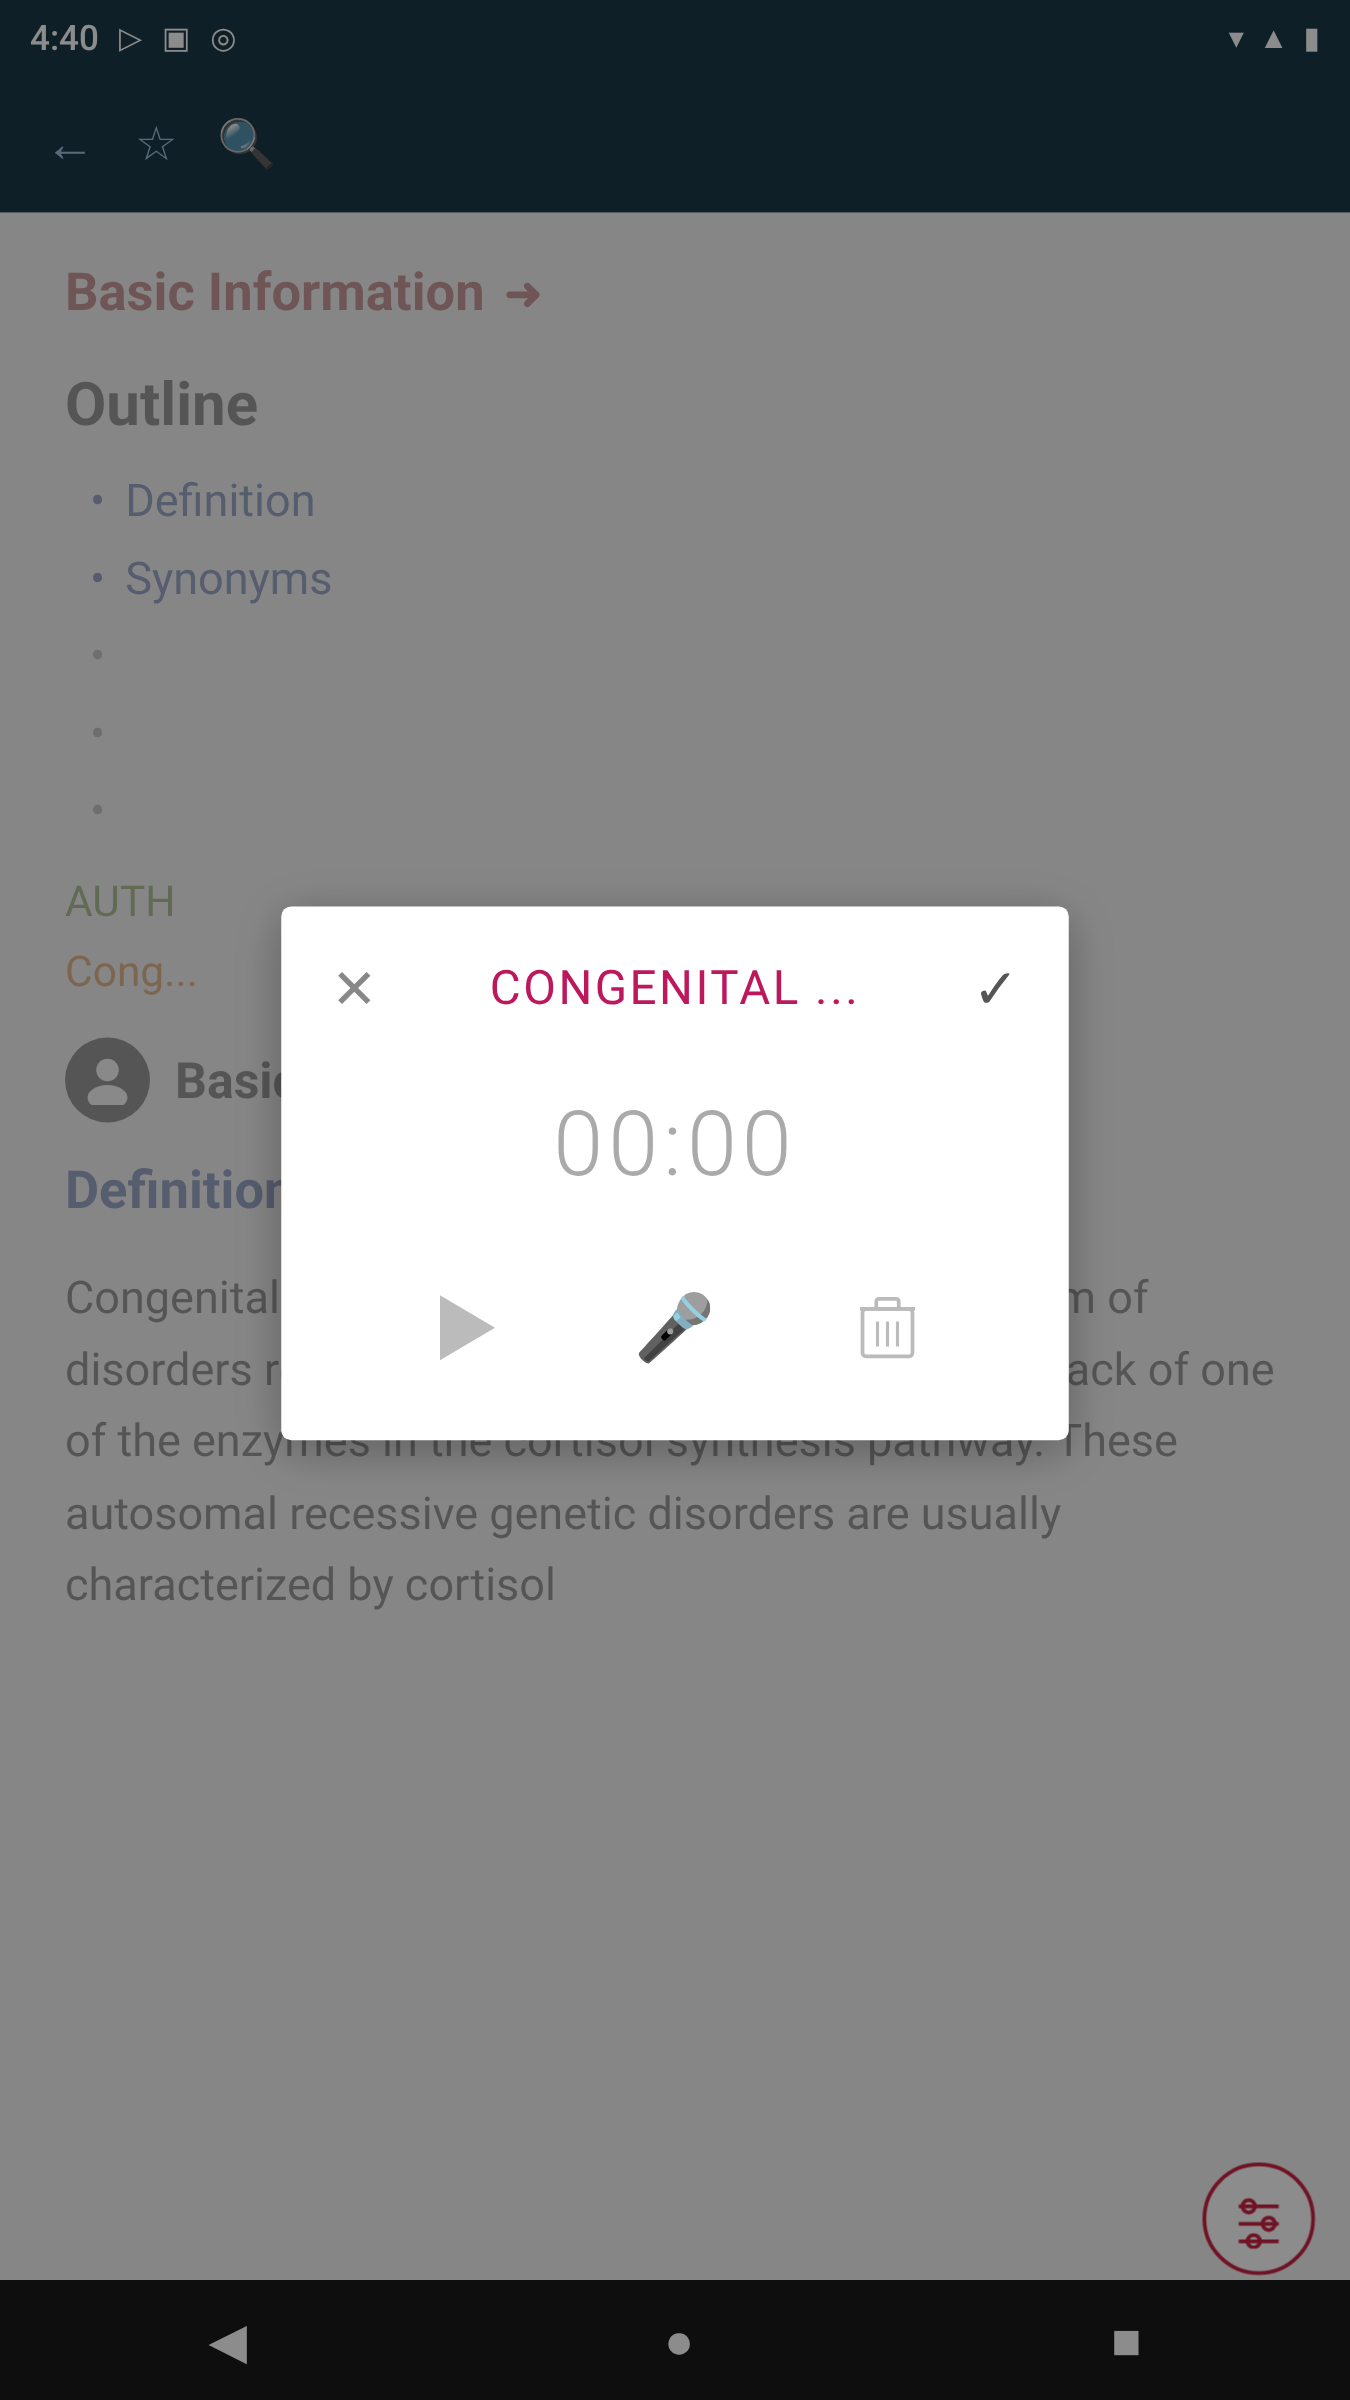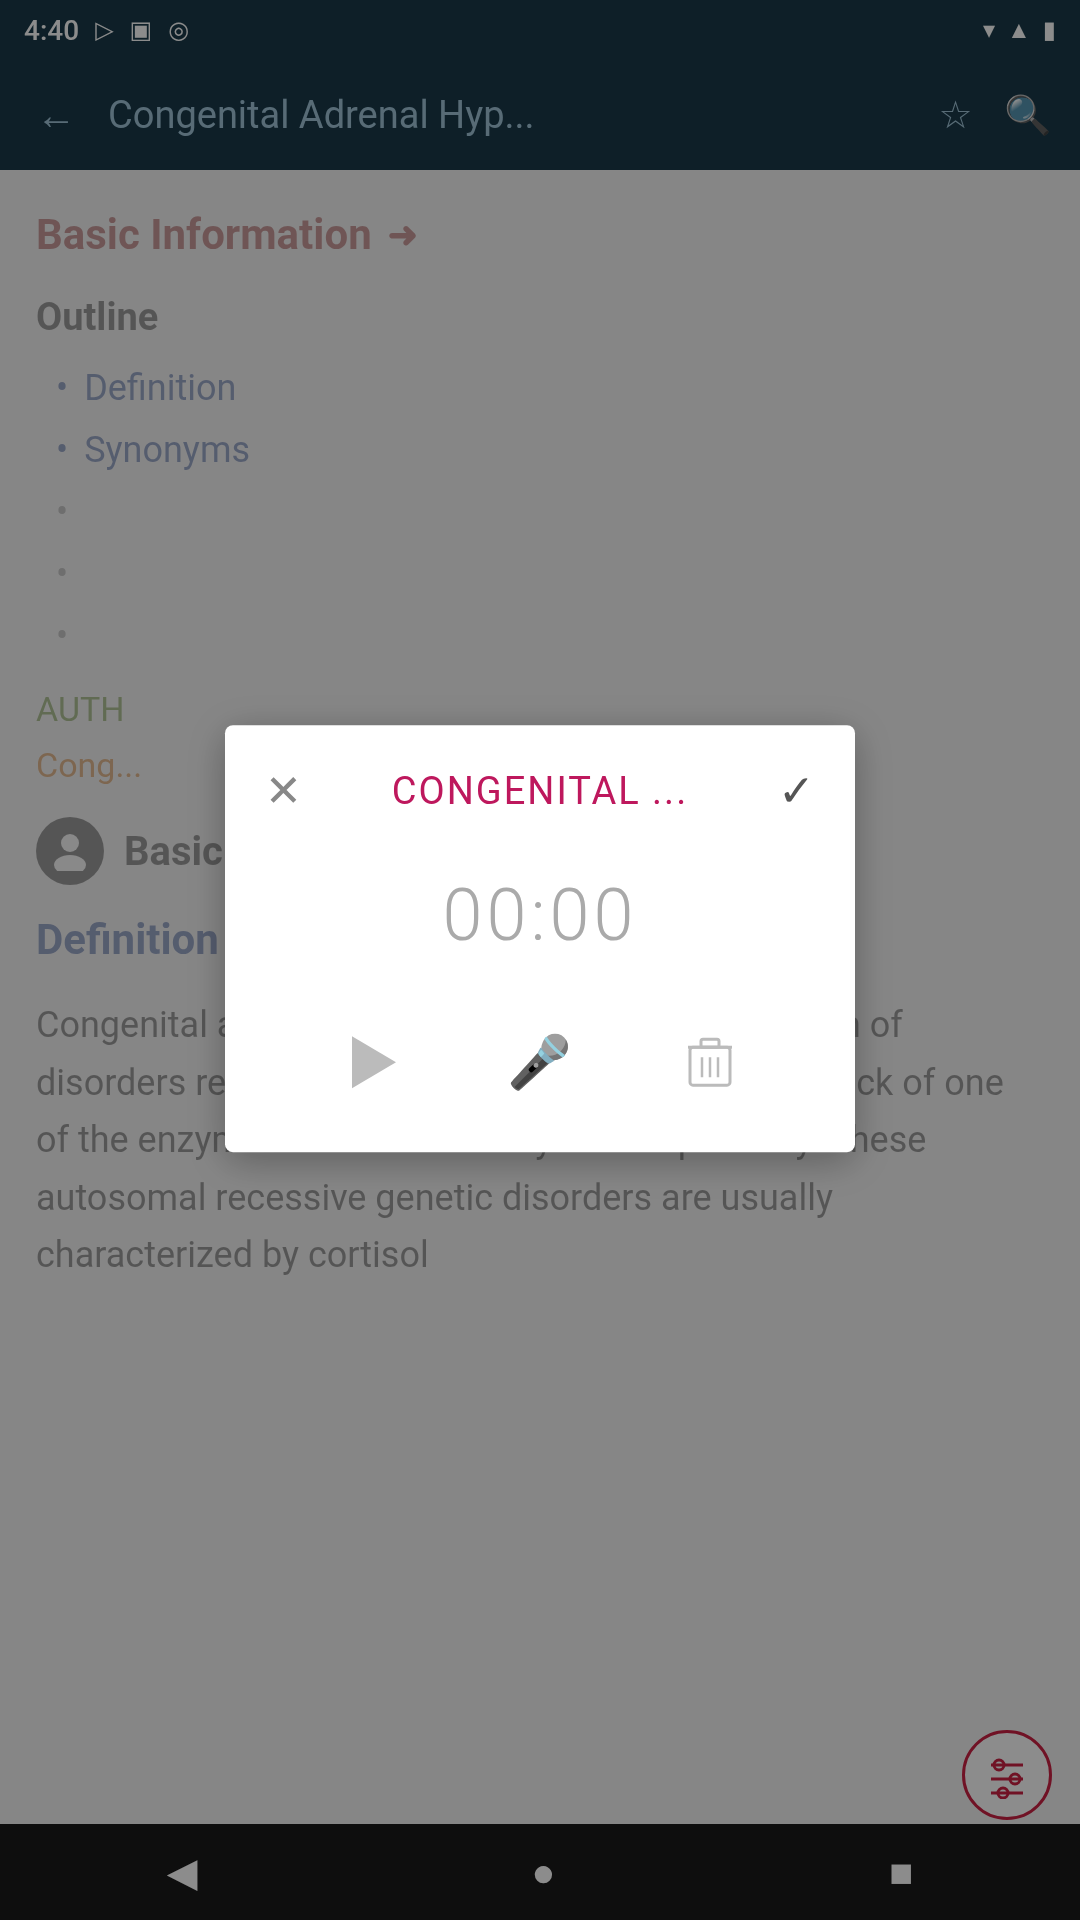--- a/index.html
+++ b/index.html
@@ -81,21 +81,21 @@
 
     .top-bar-icon {
       color: #a0c4d8;
       font-size: 38px;
       cursor: pointer;
     }
 
     
     .main-content {
       background: #f5f5f5;
-      padding: 40px 36px 0 36px;
+      padding: 40px 36px 0 52px;
       position: relative;
     }
 
     .dimmed {
       opacity: 0.4;
     }
 
     .section-title {
       font-size: 42px;
       font-weight: 700;
@@ -105,21 +105,21 @@
       gap: 16px;
       margin-bottom: 36px;
     }
 
     .section-title .arrow-icon {
       font-size: 36px;
       color: #8b1a1a;
     }
 
     .outline-label {
-      font-size: 38px;
+      font-size: 48px;
       font-weight: 700;
       color: #1a1a1a;
       margin-bottom: 28px;
     }
 
     .outline-list {
       list-style: none;
       padding-left: 20px;
       margin-bottom: 32px;
     }
@@ -359,21 +359,20 @@
   </div>
   <div class="status-right">
     <span class="status-icon">▾</span>
     <span class="status-icon">▲</span>
     <span class="status-icon">▮</span>
   </div>
 </div>
 
 <div class="top-bar">
   <span class="top-bar-back">←</span>
-  <span class="top-bar-title">Congenital Adrenal Hyp...</span>
   <div class="top-bar-icons">
     <span class="top-bar-icon">☆</span>
     <span class="top-bar-icon">🔍</span>
   </div>
 </div>
 
 <div class="main-content dimmed">
 
   <div class="section-title">
     <span>Basic Information</span>

